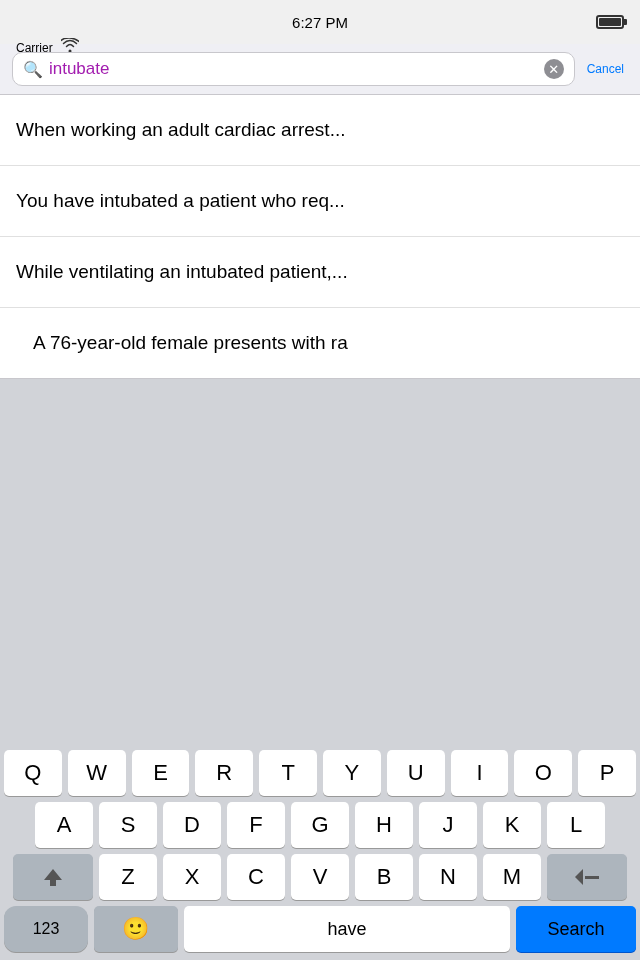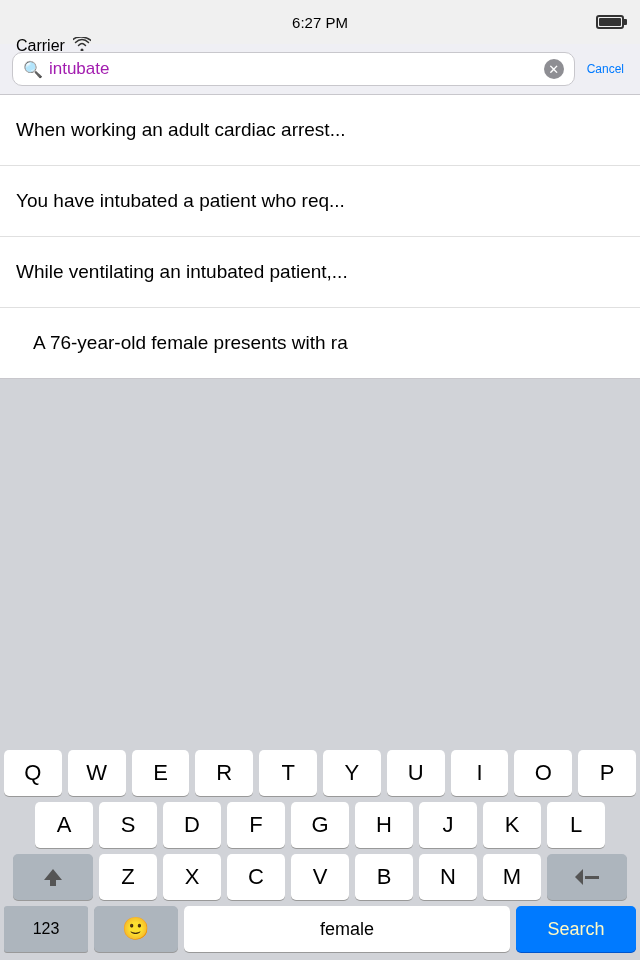--- a/index.html
+++ b/index.html
@@ -17,23 +17,23 @@
       width: 100%;
       height: 44px;
       background: #f0f0f0;
       display: flex;
       align-items: center;
       justify-content: space-between;
       padding: 0 16px;
     }
     .status-left {
       display: flex;
-      align-items: flex-start;
+      align-items: flex-end;
       gap: 8px;
-      font-size: 16px;
+      font-size: 12px;
       font-weight: 500;
       margin-top: 48px;
     }
     .status-center {
       font-size: 15px;
       font-weight: 500;
       position: absolute;
       left: 50%;
       transform: translateX(-50%);
     }
@@ -198,21 +198,21 @@
 
     .keyboard-bottom-row {
       display: flex;
       gap: 6px;
       padding: 6px 4px 8px;
       align-items: center;
     }
 
     .key-123 {
       background: #adb5bd;
-      border-radius: 3px;
+      border-radius: 12px;
       box-shadow: 0 1px 0 #999;
       font-size: 16px;
       font-weight: 400;
       color: #000;
       display: flex;
       align-items: center;
       justify-content: center;
       cursor: pointer;
       height: 46px;
       width: 84px;
@@ -246,21 +246,21 @@
       cursor: pointer;
       height: 46px;
       flex: 1;
       border: none;
     }
     .key-search {
       background: #007aff;
       border-radius: 5px;
       box-shadow: 0 1px 0 #0055cc;
       font-size: 18px;
-      color: #fef9c3;
+      color: #000000;
       display: flex;
       align-items: center;
       justify-content: center;
       cursor: pointer;
       height: 46px;
       width: 120px;
       flex-shrink: 0;
       border: none;
       font-weight: 500;
     }
@@ -374,17 +374,17 @@
     <button class="key">N</button>
     <button class="key">M</button>
     <button class="key dark wide key-delete">
       <div class="key-delete-bar"></div>
     </button>
   </div>
 
   <div class="keyboard-bottom-row">
     <button class="key-123">123</button>
     <button class="key-emoji">🙂</button>
-    <button class="key-space">female</button>
+    <button class="key-space">have</button>
     <button class="key-search">Search</button>
   </div>
 
 </div>
 
 </body></html>

